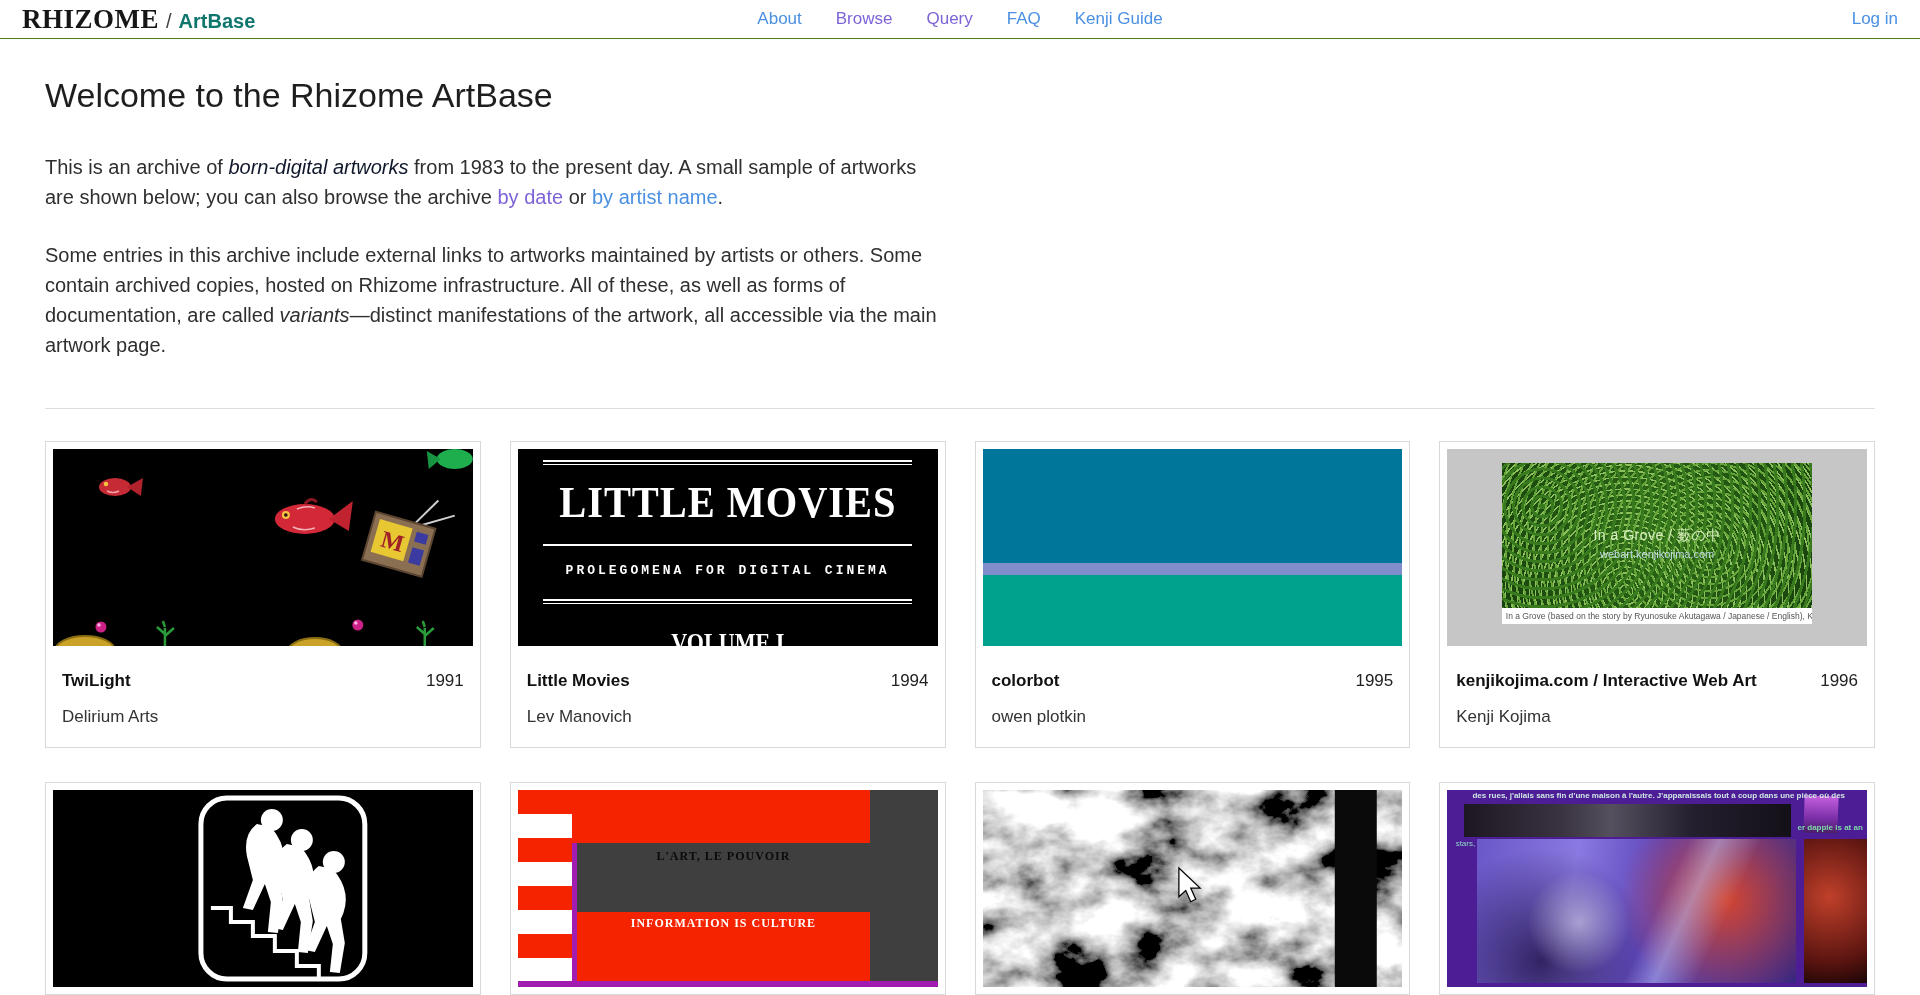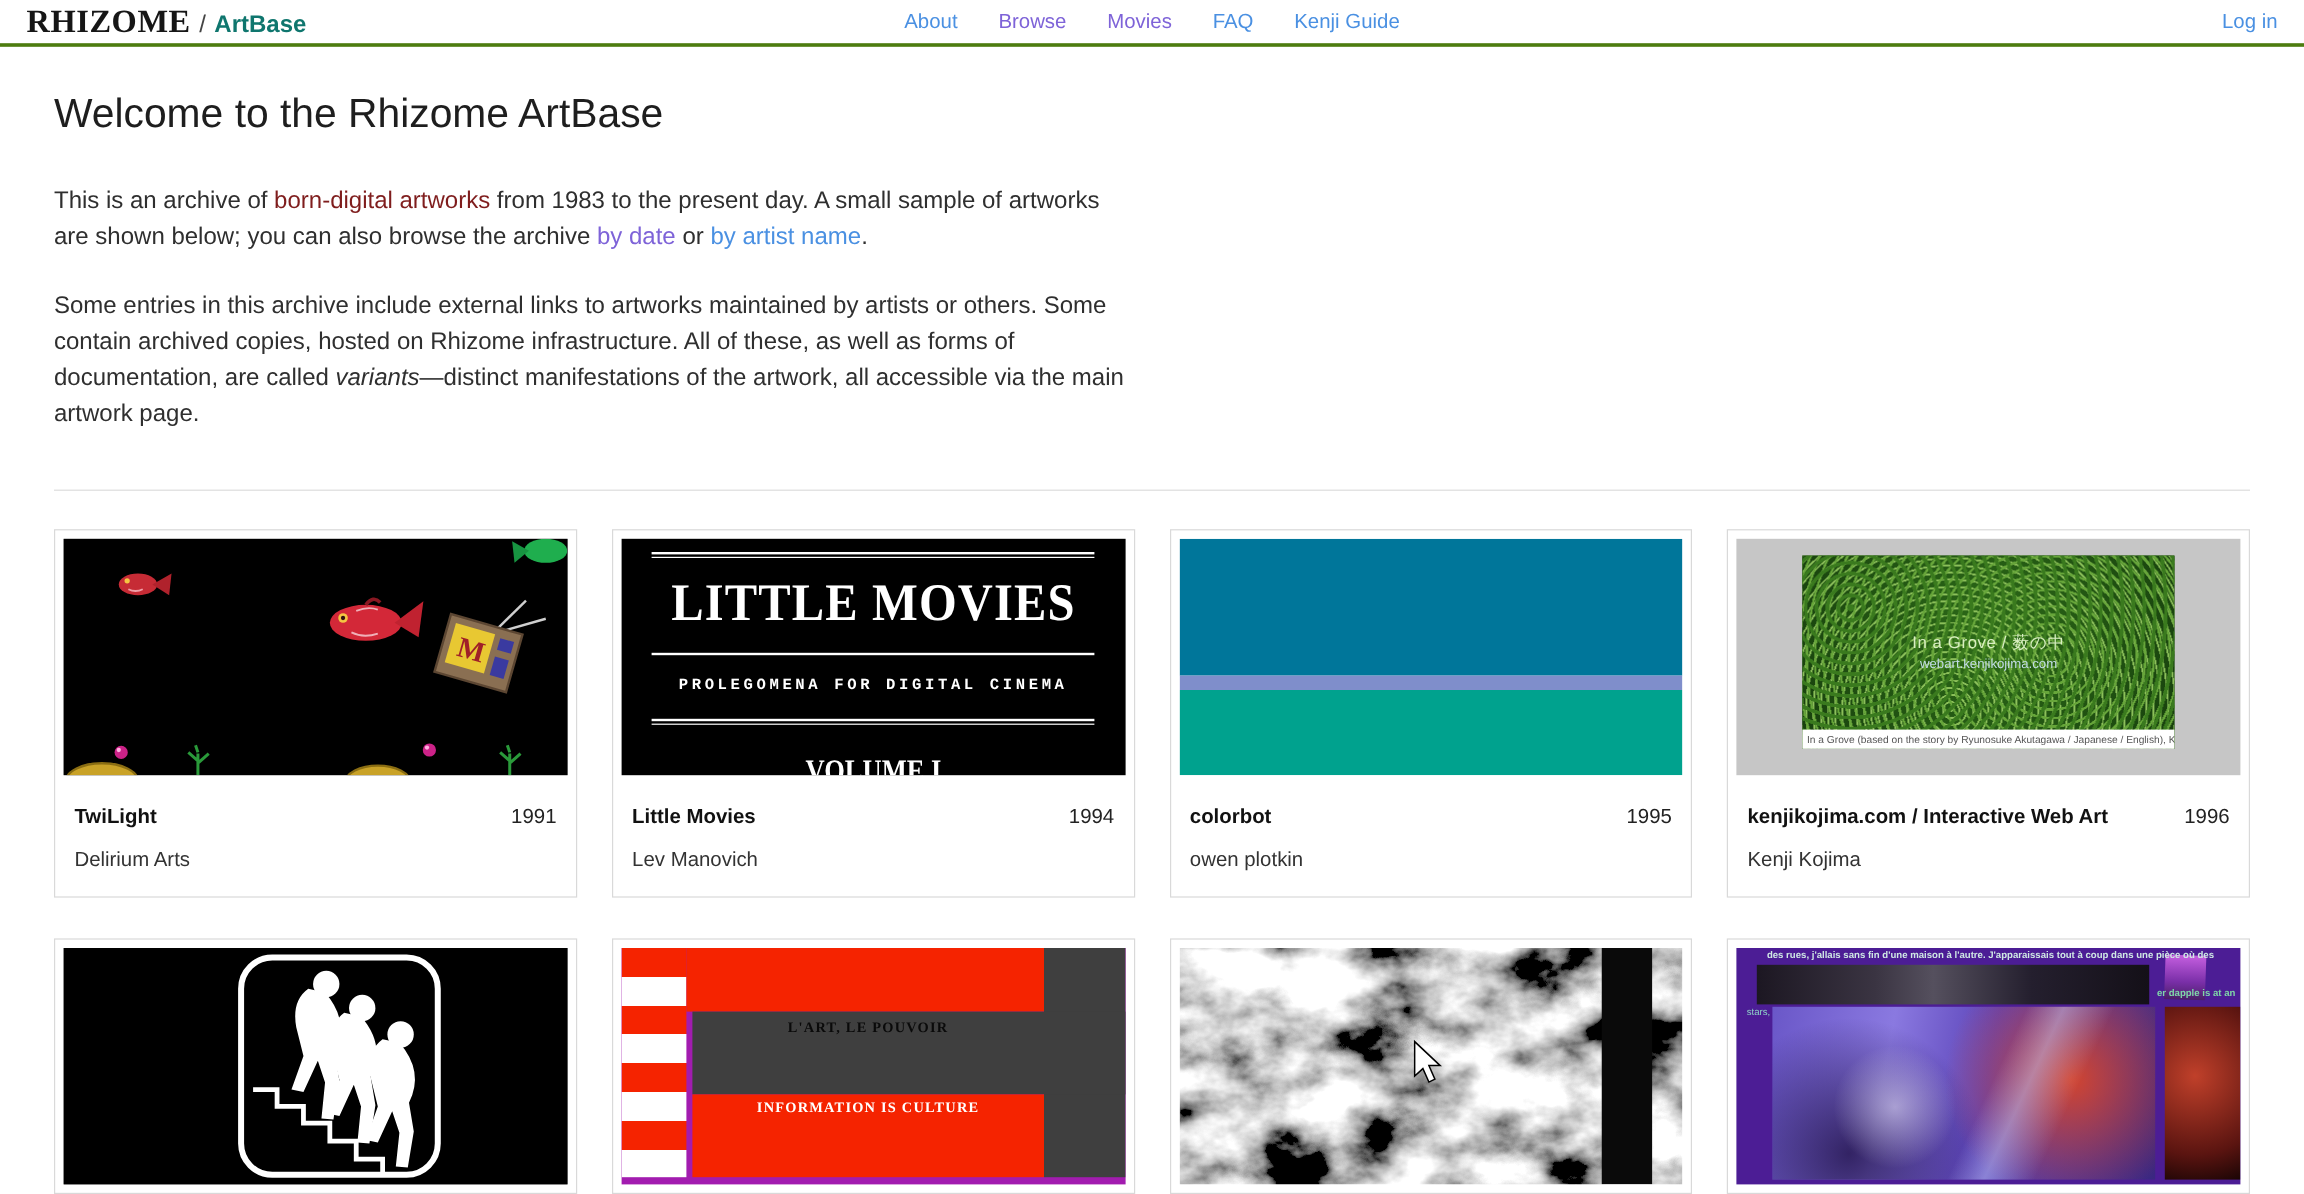--- a/index.html
+++ b/index.html
@@ -1,38 +1,38 @@
 <!DOCTYPE html>
 <html><head>
 <meta charset="utf-8">
 <style>
   * { margin:0; padding:0; box-sizing:border-box; }
   html,body { width:1920px; height:995px; overflow:hidden; background:#fff;
     font-family:"Liberation Sans","DejaVu Sans",sans-serif; color:#2f2f2f; }
 
   
   header { height:39px; display:flex; align-items:center; justify-content:space-between;
-    padding:0 22px; border-bottom:3px solid #4d7c0f; background:#fff; }
+    padding:0 22px; border-bottom:1px solid #4d7c0f; background:#fff; }
   .logo { display:flex; align-items:baseline; gap:7px; }
   .logo-rhizome { font-family:"Liberation Serif","DejaVu Serif",serif; font-size:27px;
     font-weight:600; letter-spacing:.5px; color:#161616; }
   .logo-sep { font-size:20px; color:#444; font-weight:300; }
   .logo-artbase { font-size:20px; font-weight:700; color:#0f766e; }
   nav { display:flex; gap:34px; position:absolute; left:50%; transform:translateX(-50%); }
   nav a, .login { font-size:17px; text-decoration:none; cursor:pointer; }
   .link-blue { color:#4a90e2; }
   .link-purple { color:#7e63d8; }
 
   
   main { padding:36px 45px 0 45px; }
   h1 { font-size:34px; font-weight:500; color:#1e1e1e; line-height:41px; }
   p.lead { max-width:905px; font-size:20px; line-height:30px; }
   p.p1 { margin-top:36px; }
   p.p2 { margin-top:28px; }
-  .semibold { font-weight:500; color:#7f1d1d; }
+  .semibold { font-weight:500; color:#0f172a;font-style:italic; }
   .it { font-style:italic; }
   p.lead a { text-decoration:none; cursor:pointer; }
   hr.divider { border:none; border-top:1px solid #ddd; margin-top:48px; }
 
   
   .grid { margin-top:32px; display:grid; grid-template-columns:repeat(4,1fr);
     column-gap:29px; row-gap:34px; }
   .card { background:#fff; border:1px solid #d9d9d9; cursor:pointer; }
   .art { margin:7px; height:197px; position:relative; overflow:hidden; }
   .meta { padding:10px 16px 20px 16px; }
@@ -124,21 +124,21 @@
 
 <header>
   <div class="logo">
     <span class="logo-rhizome">RHIZOME</span>
     <span class="logo-sep">/</span>
     <span class="logo-artbase">ArtBase</span>
   </div>
   <nav>
     <a class="link-blue">About</a>
     <a class="link-purple">Browse</a>
-    <a class="link-purple">Movies</a>
+    <a class="link-purple">Query</a>
     <a class="link-blue">FAQ</a>
     <a class="link-blue">Kenji Guide</a>
   </nav>
   <a class="login link-blue">Log in</a>
 </header>
 
 <main>
   <h1>Welcome to the Rhizome ArtBase</h1>
 
   <p class="lead p1"><span>This is an archive of </span><span class="semibold">born-digital artworks</span><span> from 1983 to the present day. A small sample of artworks are shown below; you can also browse the archive </span><a class="link-purple">by date</a><span> or </span><a class="link-blue">by artist name</a><span>.</span></p>

